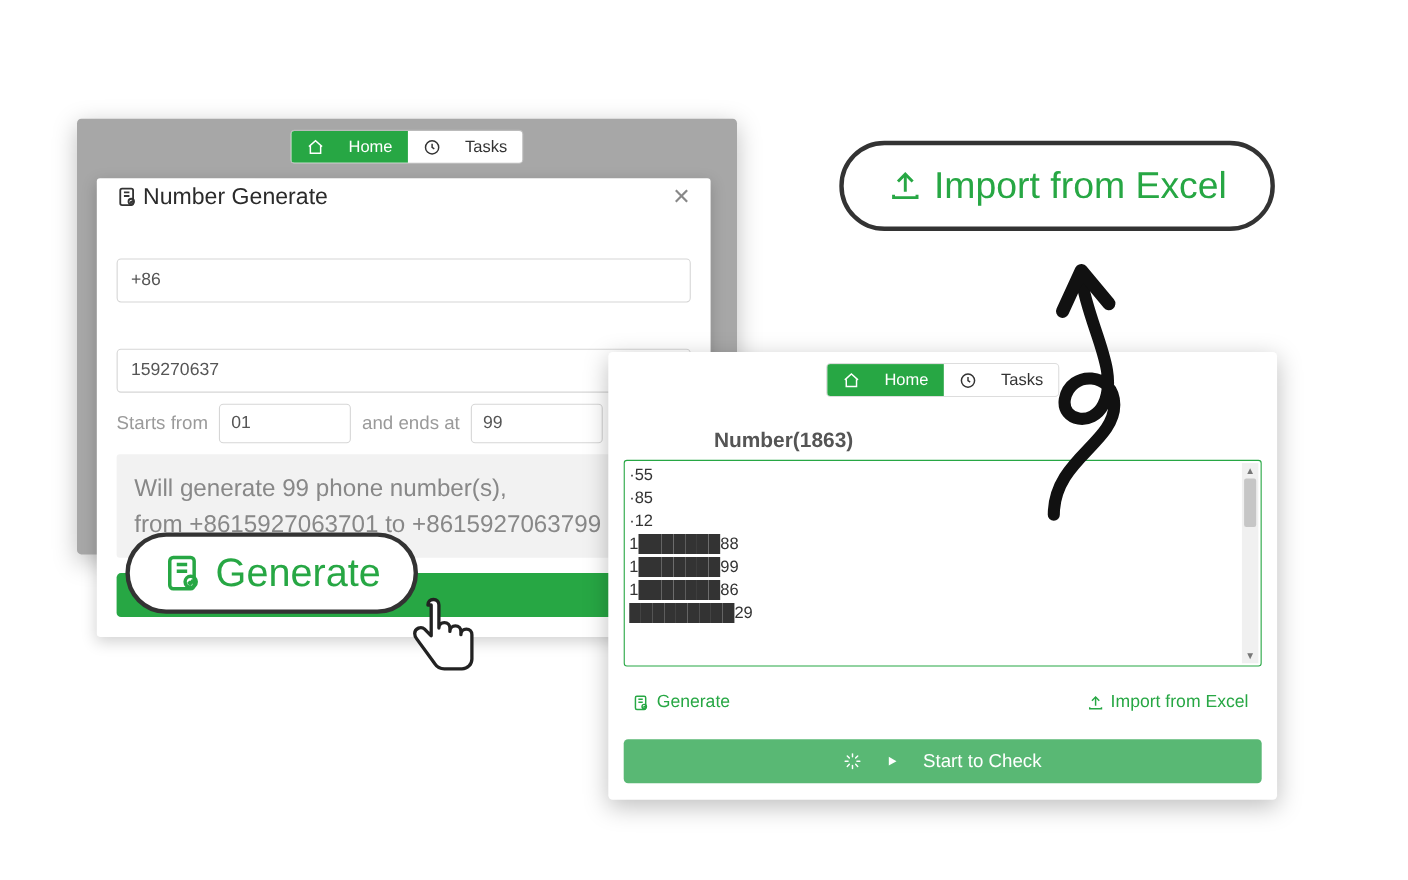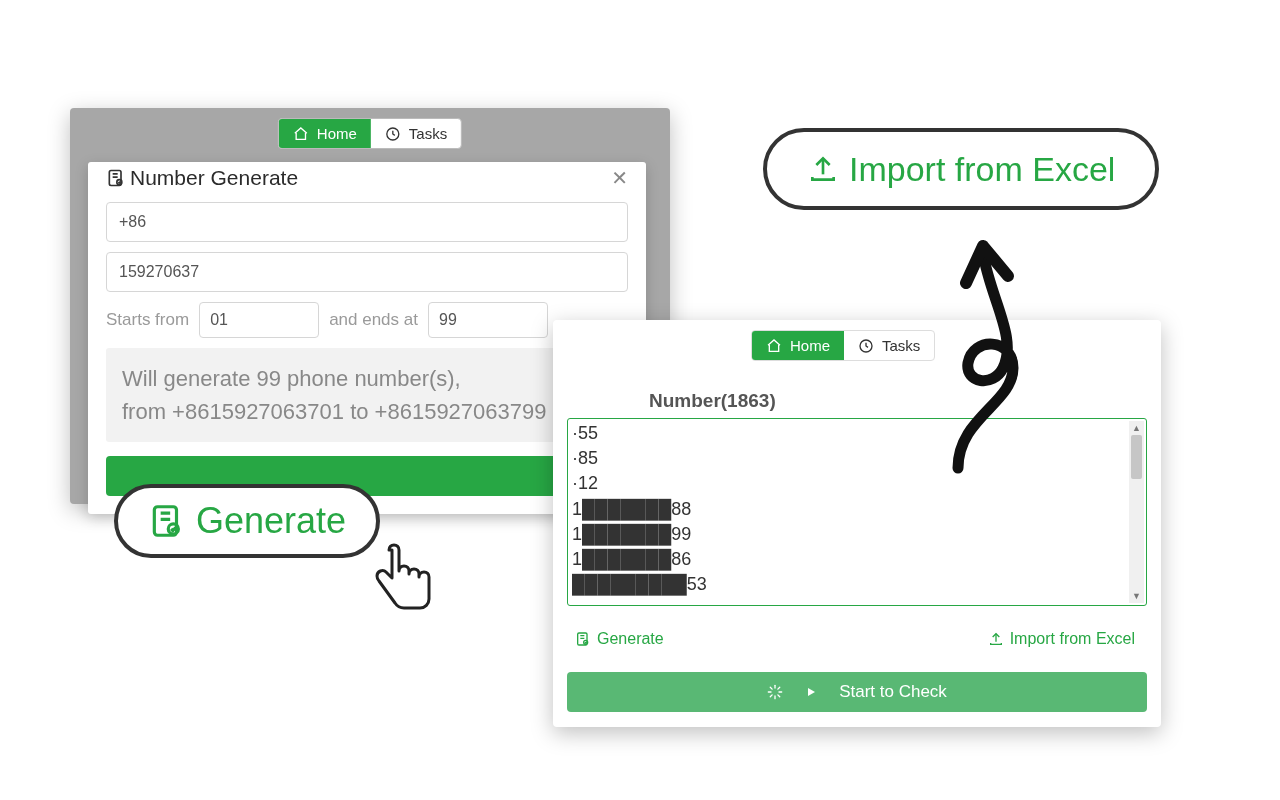--- a/index.html
+++ b/index.html
@@ -31,21 +31,21 @@
     display: flex;
     gap: 0;
     background: #fff;
     border-radius: 4px;
     border: 1px solid #bbb;
     overflow: hidden;
   }
   .tab {
     display: flex;
     align-items: center;
-    gap: 8px;
+    gap: 22px;
     padding: 6px 14px;
     font-size: 15px;
     color: #333;
     cursor: pointer;
   }
   .tab.active {
     background: #27a744;
     color: #fff;
   }
   .modal {
@@ -81,20 +81,21 @@
   }
   .input-full {
     width: 100%;
     border: 1px solid #d6d6d6;
     border-radius: 4px;
     padding: 10px 12px;
     font-size: 16px;
     color: #555;
     margin-bottom: 10px;
     font-family: inherit;
+    margin-top: 32px;
   }
   .range-row {
     display: flex;
     align-items: center;
     gap: 10px;
     color: #9a9a9a;
     font-size: 17px;
     margin-bottom: 10px;
   }
   .range-row input {
@@ -188,21 +189,21 @@
     top: 98px;
     width: 580px;
     height: 188px;
     border: 1px solid #27a744;
     border-radius: 3px;
     padding: 2px 0;
     overflow: hidden;
   }
   .number-area .lines {
     padding-left: 4px;
-    font-size: 18px;
+    font-size: 15px;
     color: #333;
     line-height: 1.4;
     font-family: Arial, sans-serif;
   }
   .number-area .lines div { white-space: nowrap; }
   .scrollbar {
     position: absolute;
     right: 2px;
     top: 2px;
     width: 15px;
@@ -388,21 +389,21 @@
   <div class="number-header">Number(1863)</div>
 
   <div class="number-area">
     <div class="lines">
       <div>·55</div>
       <div>·85</div>
       <div>·12</div>
       <div>1███████88</div>
       <div>1███████99</div>
       <div>1███████86</div>
-      <div>█████████53</div>
+      <div>█████████29</div>
     </div>
     <div class="scrollbar">
       <div class="arrow up">▲</div>
       <div class="thumb"></div>
       <div class="arrow down">▼</div>
     </div>
   </div>
 
   <div class="right-actions">
     <div class="link-btn">

